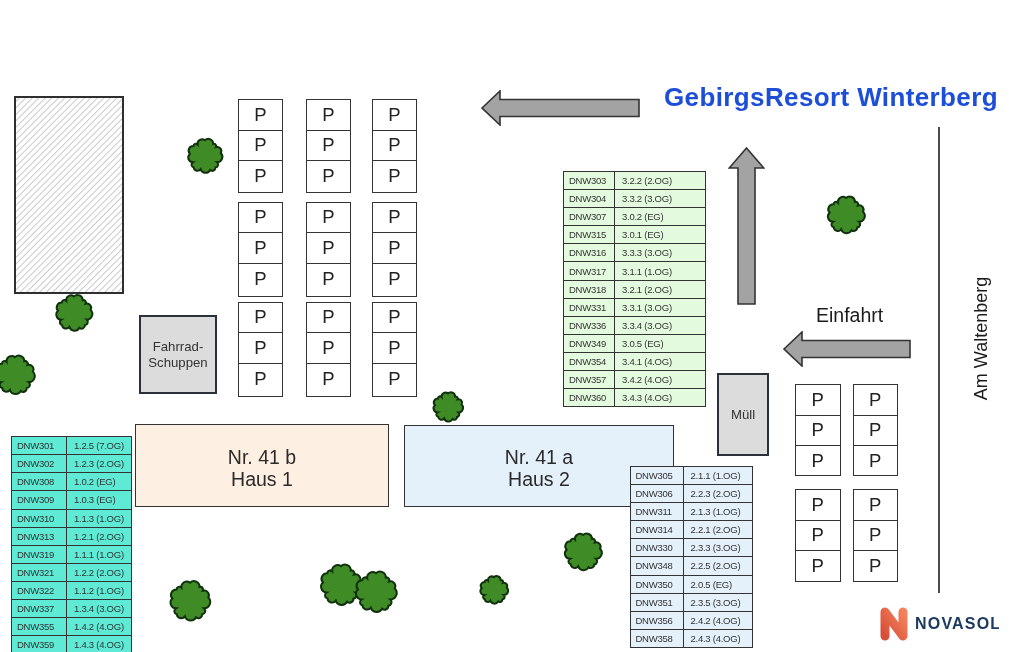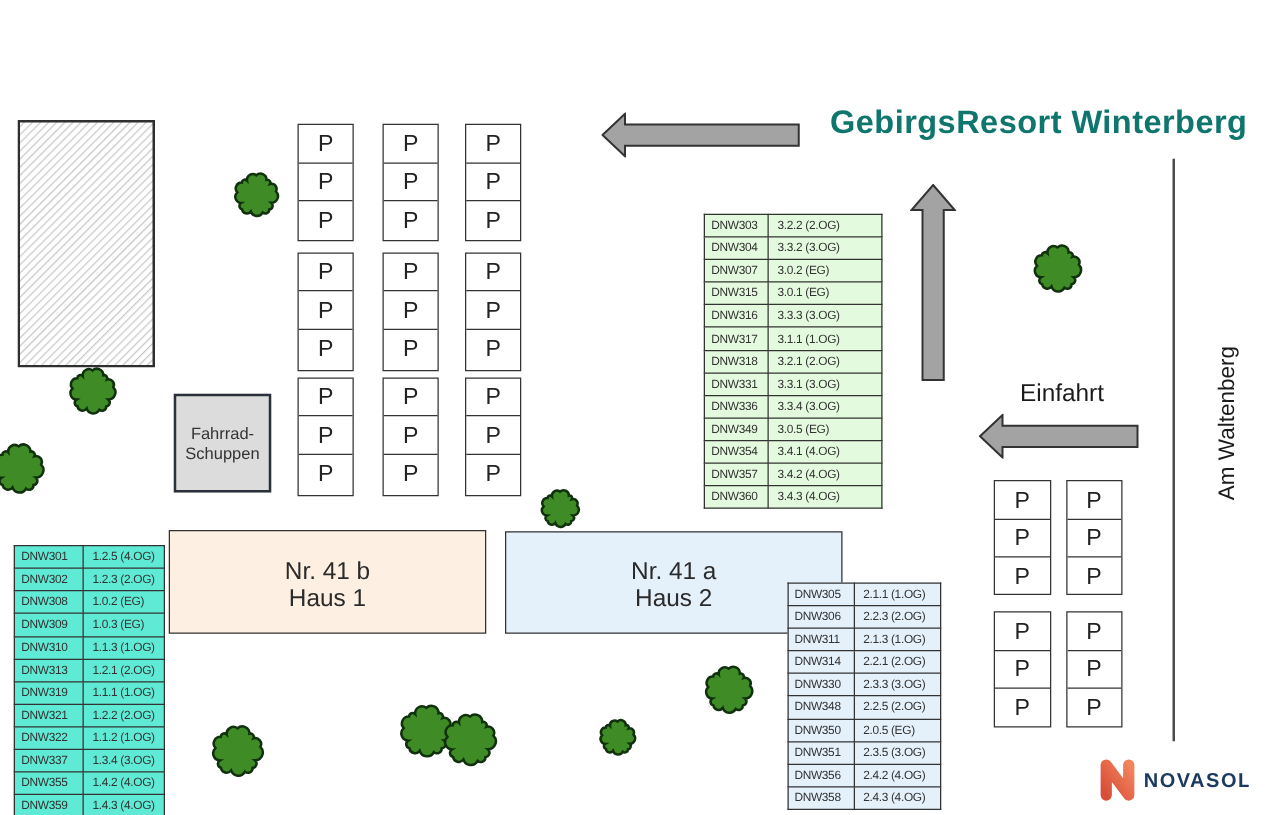--- a/index.html
+++ b/index.html
@@ -12,21 +12,21 @@
   .pcell:last-child{border-bottom:none;}
   .graybox{background:#dcdcdc;border:2px solid #2b313b;box-sizing:border-box;
     display:flex;align-items:center;justify-content:center;text-align:center;
     color:#333;font-size:13.2px;line-height:15.2px;}
   .haus{box-sizing:border-box;border:1.5px solid #333;display:flex;align-items:center;
     justify-content:center;text-align:center;font-size:19.5px;color:#2b2b2b;line-height:22px;}
   table.lst{border-collapse:collapse;font-size:9.5px;letter-spacing:-0.25px;color:#333;table-layout:fixed;}
   table.lst td{border:1.4px solid #333;padding:0;vertical-align:middle;white-space:nowrap;overflow:hidden;}
   table.lst td:first-child{padding-left:5px;}
   table.lst td:last-child{padding-left:7px;}
-  .title{font-size:26px;font-weight:700;color:#0f766e;letter-spacing:0.38px;white-space:nowrap;}
+  .title{font-size:26px;font-weight:700;color:#1d4ed8;letter-spacing:0.38px;white-space:nowrap;}
   .vroad{left:938px;top:127px;width:2px;height:466px;background:#4c4c4c;}
   .vtext{color:#1b1b1b;font-size:18px;white-space:nowrap;transform:rotate(-90deg);transform-origin:center;}
 </style>
 </head>
 <body>
 <div id="map">
   <svg width="0" height="0" style="position:absolute">
     <defs>
       <path id="bush" d="M 0.00,-8.52 A 2.63,2.63 0 0 1 4.44,-6.54 A 1.25,1.25 0 0 1 5.94,-4.78 A 2.21,2.21 0 0 1 8.52,-1.61 A 2.90,2.90 0 0 1 6.49,3.37 A 1.62,1.62 0 0 1 5.62,6.23 A 1.70,1.70 0 0 1 2.78,7.57 A 2.79,2.79 0 0 1 -2.37,7.12 A 2.10,2.10 0 0 1 -6.15,6.17 A 1.51,1.51 0 0 1 -6.54,3.41 A 2.61,2.61 0 0 1 -8.18,-1.14 A 2.51,2.51 0 0 1 -6.23,-5.36 A 1.29,1.29 0 0 1 -4.00,-6.23 A 2.49,2.49 0 0 1 0.00,-8.52 Z"></path>
     </defs>
@@ -60,20 +60,21 @@
   <div class="abs vroad"></div>
   <div class="abs vtext" style="left:920px;top:328px;">Am Waltenberg</div>
 
 
   <div class="abs haus" style="left:135px;top:424px;width:254px;height:83px;background:#fdefe2;padding-top:4px;">Nr. 41 b<br>Haus 1</div>
 
   <div class="abs haus" style="left:404px;top:425px;width:270px;height:82px;background:#e4f0fa;padding-top:4px;">Nr. 41 a<br>Haus 2</div>
 
   <div class="abs graybox" style="left:139px;top:315px;width:78px;height:79px;">Fahrrad-<br>Schuppen</div>
 
+  <div class="abs graybox" style="left:717px;top:373px;width:52px;height:83px;">Müll</div>
 
   <div class="abs pgroup" style="left:238px;top:99px;width:45px;height:94px;">
       <div class="pcell">P</div>
       <div class="pcell">P</div>
       <div class="pcell">P</div>
     </div>
   <div class="abs pgroup" style="left:238px;top:201.5px;width:45px;height:95px;">
       <div class="pcell">P</div>
       <div class="pcell">P</div>
       <div class="pcell">P</div>
@@ -189,21 +190,21 @@
           <td style="width:45px;">DNW360</td>
           <td style="width:82.5px;">3.4.3 (4.OG)</td>
         </tr>
   </tbody>
     </table>
 
   <table class="lst" style="position:absolute;left:11px;top:436px;background:#5eead4;">
     <tbody>
         <tr style="height:18.14px;">
           <td style="width:49px;">DNW301</td>
-          <td style="width:56.5px;">1.2.5 (4.OG)</td>
+          <td style="width:56.5px;">1.2.5 (7.OG)</td>
         </tr>
     <tr style="height:18.14px;">
           <td style="width:49px;">DNW302</td>
           <td style="width:56.5px;">1.2.3 (2.OG)</td>
         </tr>
     <tr style="height:18.14px;">
           <td style="width:49px;">DNW308</td>
           <td style="width:56.5px;">1.0.2 (EG)</td>
         </tr>
     <tr style="height:18.14px;">

